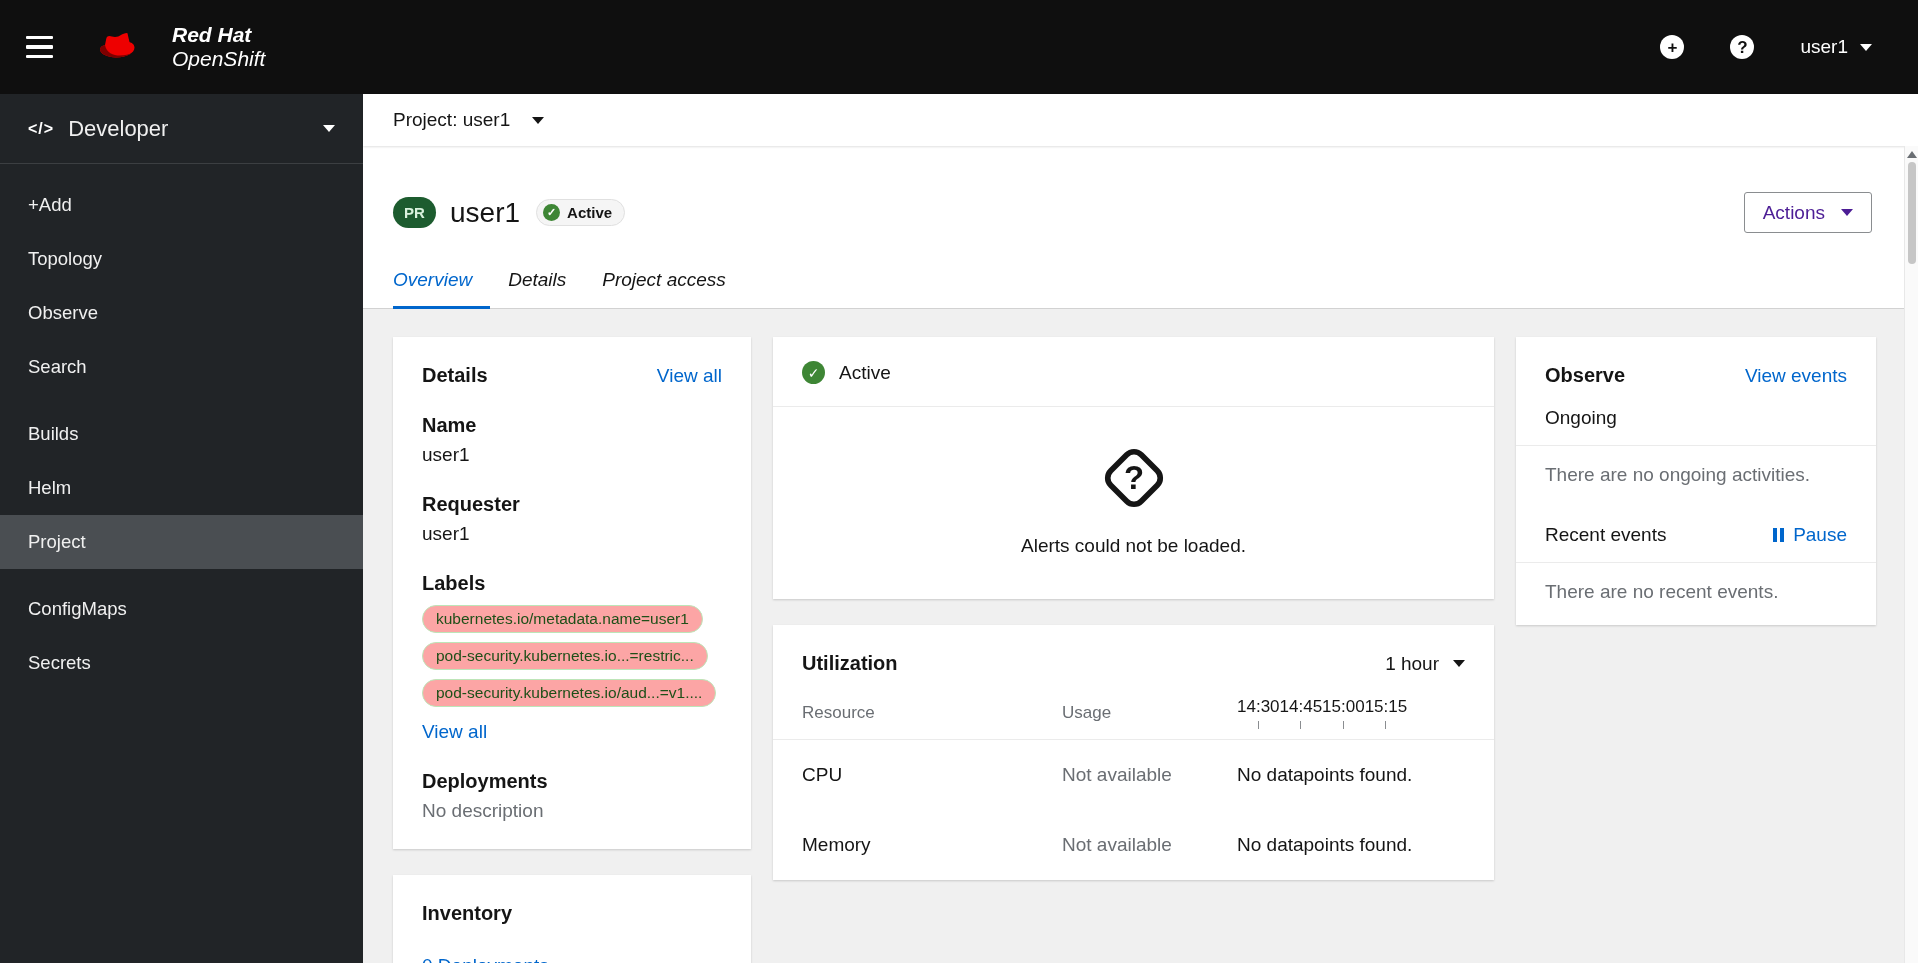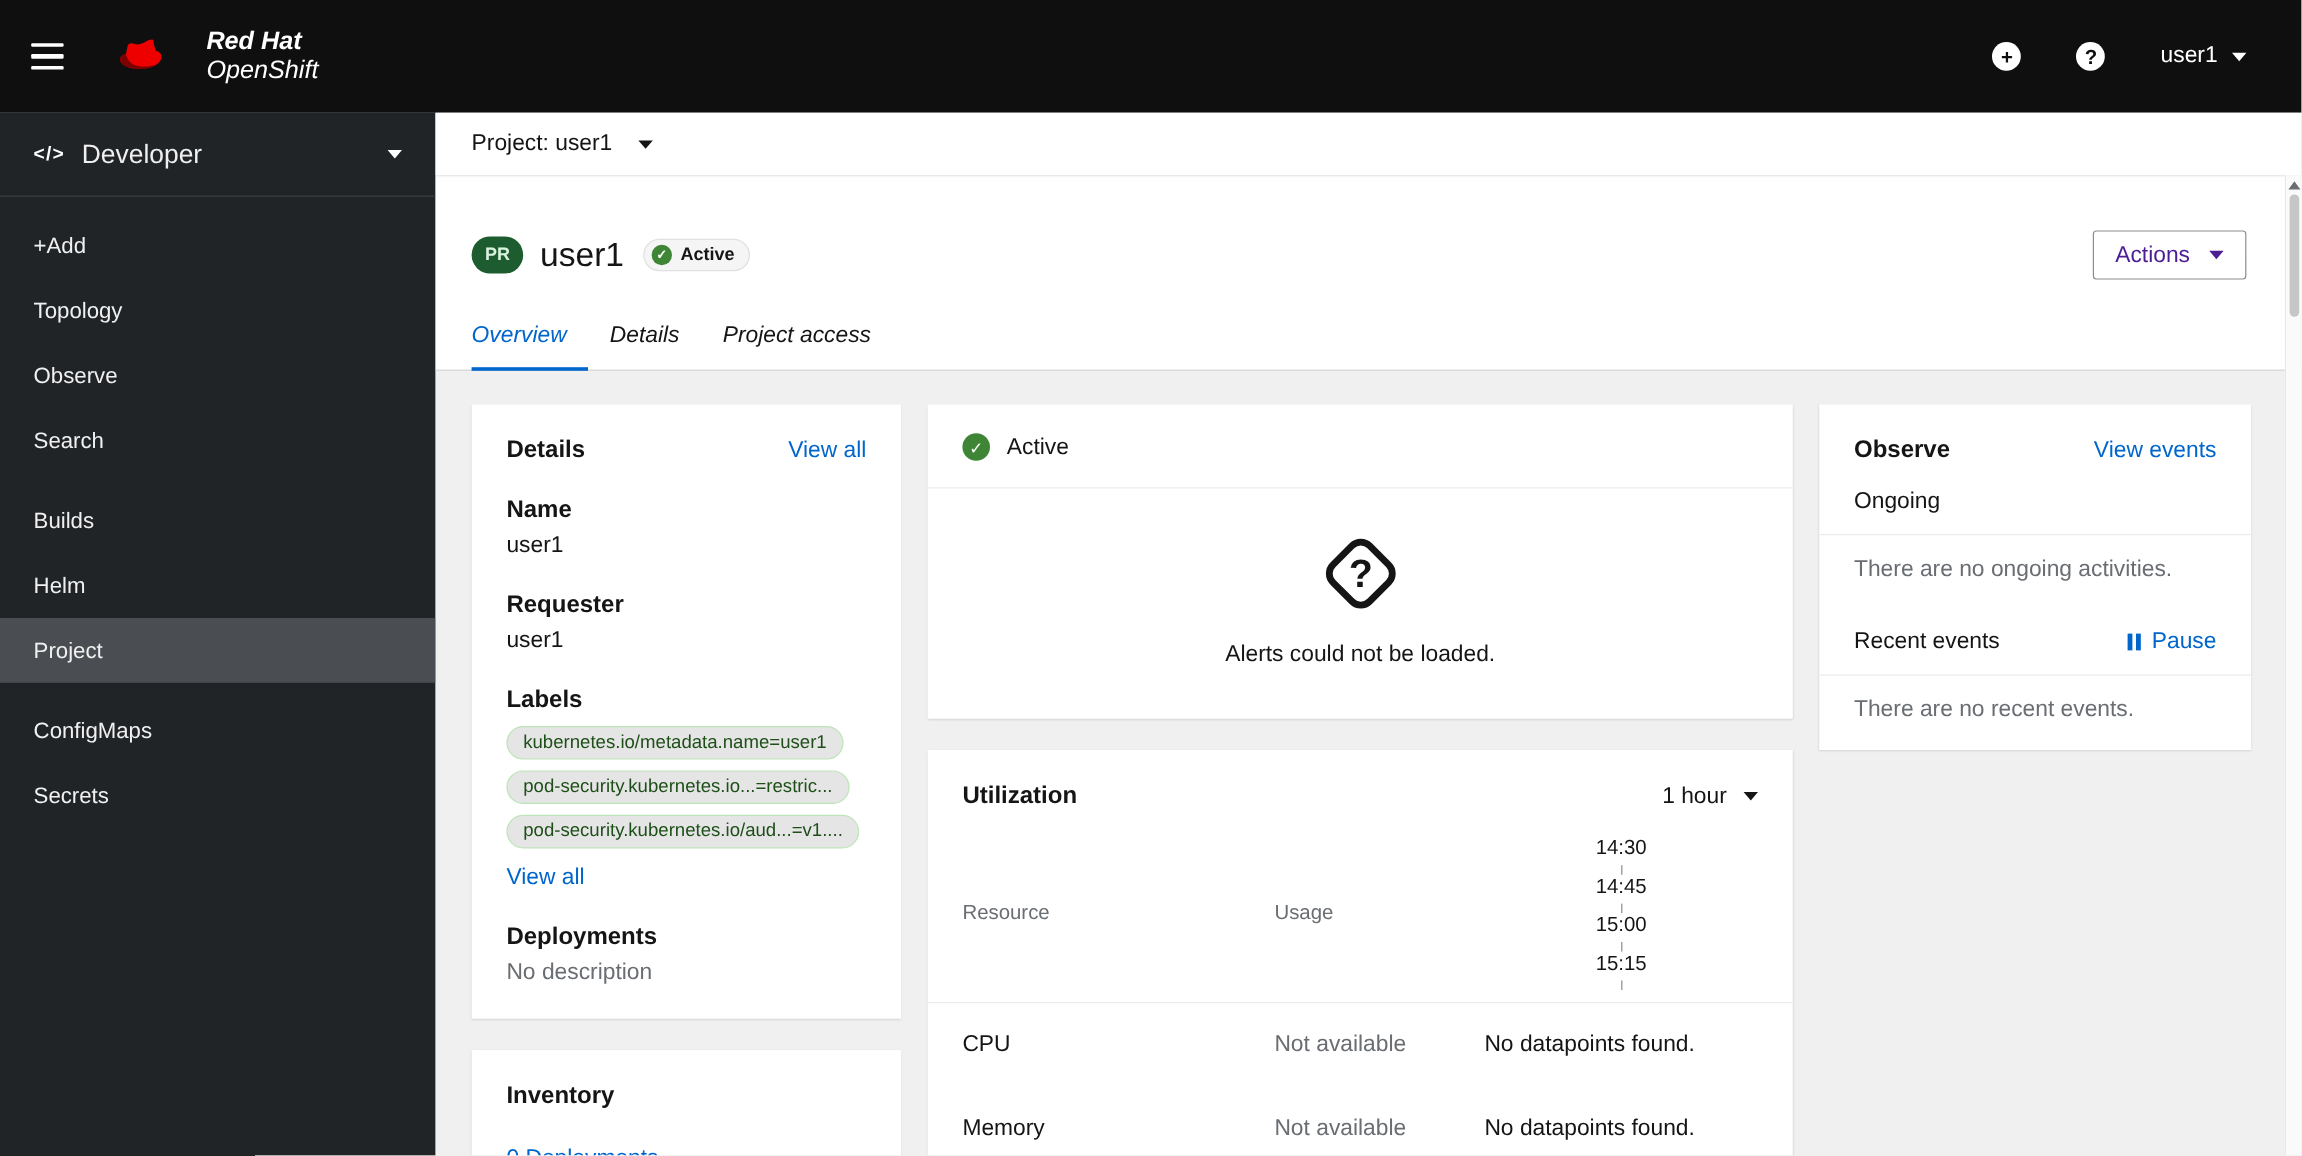--- a/index.html
+++ b/index.html
@@ -63,37 +63,37 @@
   .card { background:#fff; box-shadow:0 1px 2px rgba(3,3,3,.16); }
   .card-pad { padding:27px 29px; }
   .card-head { display:flex; align-items:center; justify-content:space-between; }
   .card-title { font-size:20px; font-weight:700; }
   .link { color:#0066cc; text-decoration:none; font-size:19px; cursor:pointer; }
   .muted { color:#6a6e73; }
 
   dt { font-weight:700; font-size:20px; margin-top:27px; }
   dd { font-size:19px; margin-top:7px; }
   .label-pills { display:flex; flex-direction:column; align-items:flex-start; gap:9px; margin-top:10px; }
-  .label-pill { border:1px solid #bde5b8; background:#e5e5e5; color:#1e4f18; border-radius:999px; padding:4px 13px; font-size:15.5px; white-space:nowrap; max-width:100%; overflow:hidden; text-overflow:ellipsis; cursor:pointer; }
+  .label-pill { border:1px solid #bde5b8; background:#fca5a5; color:#1e4f18; border-radius:999px; padding:4px 13px; font-size:15.5px; white-space:nowrap; max-width:100%; overflow:hidden; text-overflow:ellipsis; cursor:pointer; }
   .viewall-labels { display:inline-block; margin-top:14px; }
 
   .divider { border:none; border-top:1px solid #ebebeb; }
 
   
   .status-active-row { display:flex; align-items:center; gap:14px; padding:24px 29px 22px; font-size:19px; }
   .alerts-empty { padding:34px 20px 42px; display:flex; flex-direction:column; align-items:center; gap:20px; }
   .alerts-empty-text { color:#151515; font-size:19px; }
 
   
   .util-head { display:flex; align-items:center; justify-content:space-between; padding:27px 29px 6px; }
   .duration-select { display:flex; align-items:center; gap:14px; font-size:19px; cursor:pointer; }
   .util-grid { display:grid; grid-template-columns:260px 175px 1fr; align-items:center; padding:0 29px; }
   .util-cols { padding-top:16px; padding-bottom:10px; }
   .util-col-label { font-size:17px; color:#6a6e73; }
-  .time-axis { display:flex; justify-content:flex-start;flex-direction:column; }
+  .time-axis { display:flex; justify-content:flex-start; }
   .time-tick-wrap { display:flex; flex-direction:column; align-items:center; gap:4px; }
   .time-label { font-size:17px; color:#151515; }
   .tick { width:1px; height:8px; background:#8a8d90; }
   .util-row { padding:24px 29px; }
   .util-resource { font-size:19px; font-weight:400; }
   .util-usage { font-size:19px; color:#6a6e73; }
   .util-data { font-size:19px; color:#151515; }
 
   
   .activity-sub { padding:20px 29px 16px; font-size:19px; }

